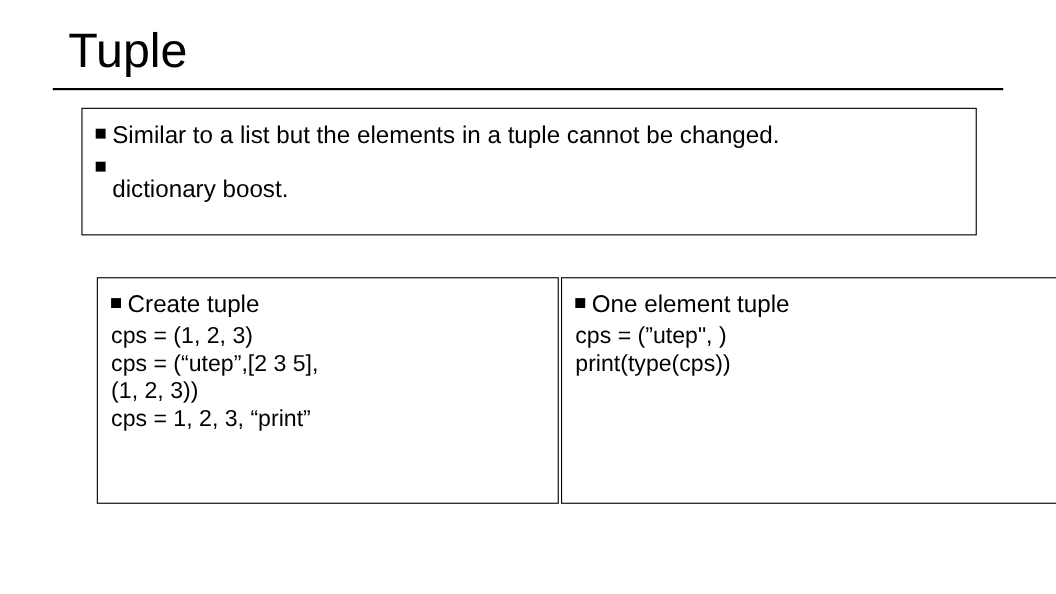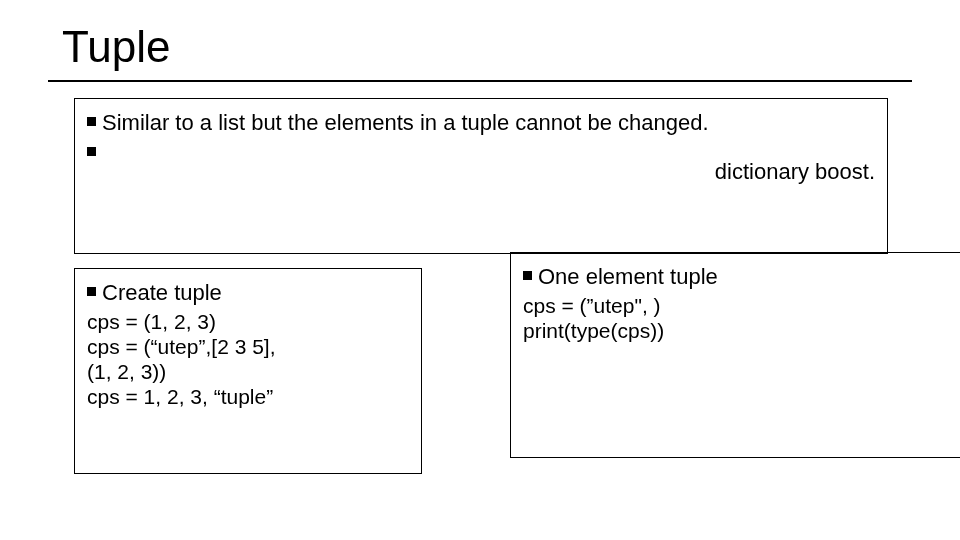--- a/index.html
+++ b/index.html
@@ -35,29 +35,27 @@
   .box {
     position: absolute;
     border: 1px solid #000;
     box-sizing: border-box;
     padding: 10px 12px 12px 12px;
   }
   .box-top {
     left: 74px;
     top: 98px;
     width: 814px;
-    height: 156px;
-    text-align: right;
+    height: 116px;
   }
   .box-left {
-    left: 74px;
+    left: 88px;
     top: 252px;
-    width: 348px;
+    width: 420px;
     height: 206px;
-    margin-top: 16px;
   }
   .box-right {
     left: 510px;
     top: 252px;
     width: 453px;
     height: 206px;
   }
   .bullet-line {
     display: flex;
     align-items: flex-start;
@@ -107,21 +105,21 @@
   </div>
 
   <div class="box box-left">
     <div class="bullet-line">
       <span class="bullet"></span>
       <span class="btxt">Create tuple</span>
     </div>
     <div class="mono">cps = (1, 2, 3)</div>
     <div class="mono">cps = (“utep”,[2 3 5],</div>
     <div class="mono">(1, 2, 3))</div>
-    <div class="mono">cps = 1, 2, 3, “tuple”</div>
+    <div class="mono">cps = 1, 2, 3, “print”</div>
   </div>
 
   <div class="box box-right">
     <div class="bullet-line">
       <span class="bullet"></span>
       <span class="btxt">One element tuple</span>
     </div>
     <div class="mono">cps = (”utep", )</div>
     <div class="mono">print(type(cps))</div>
   </div>

